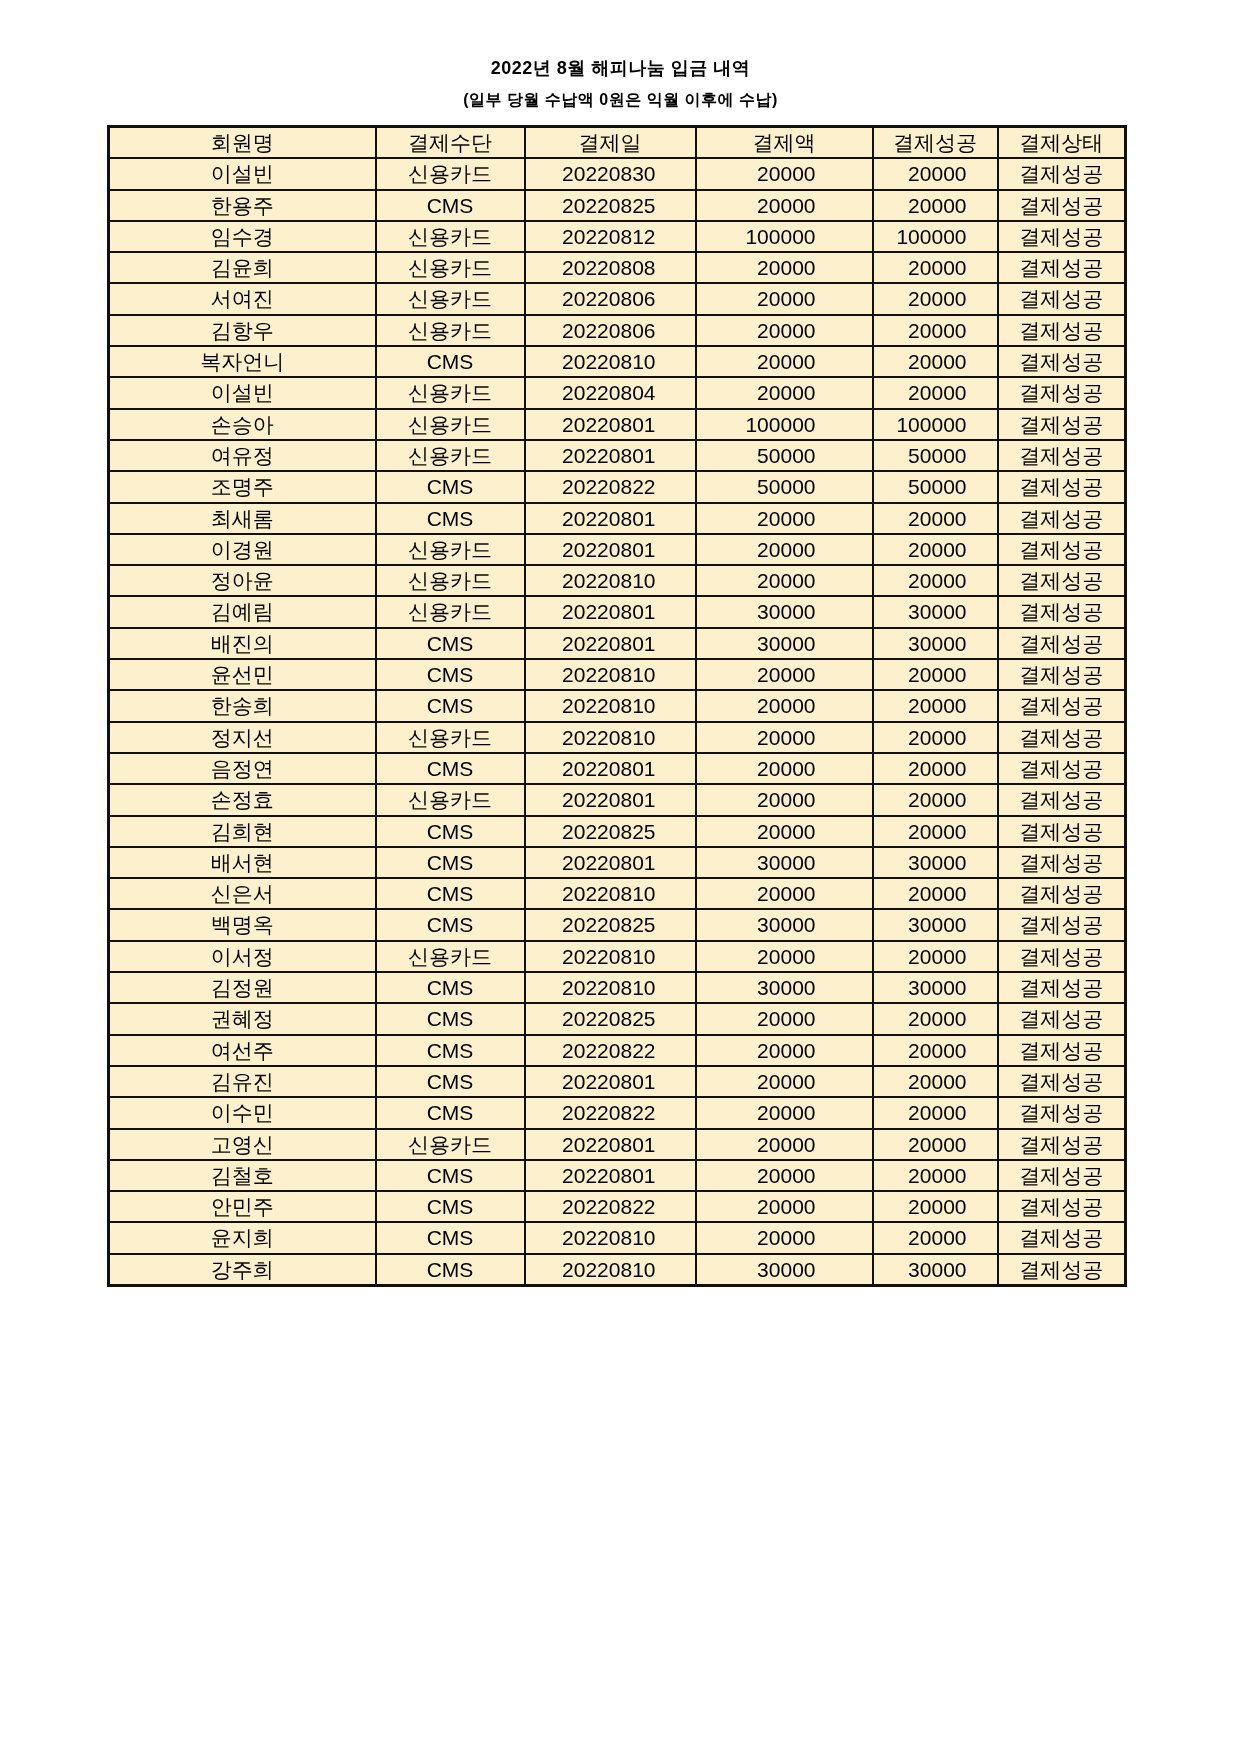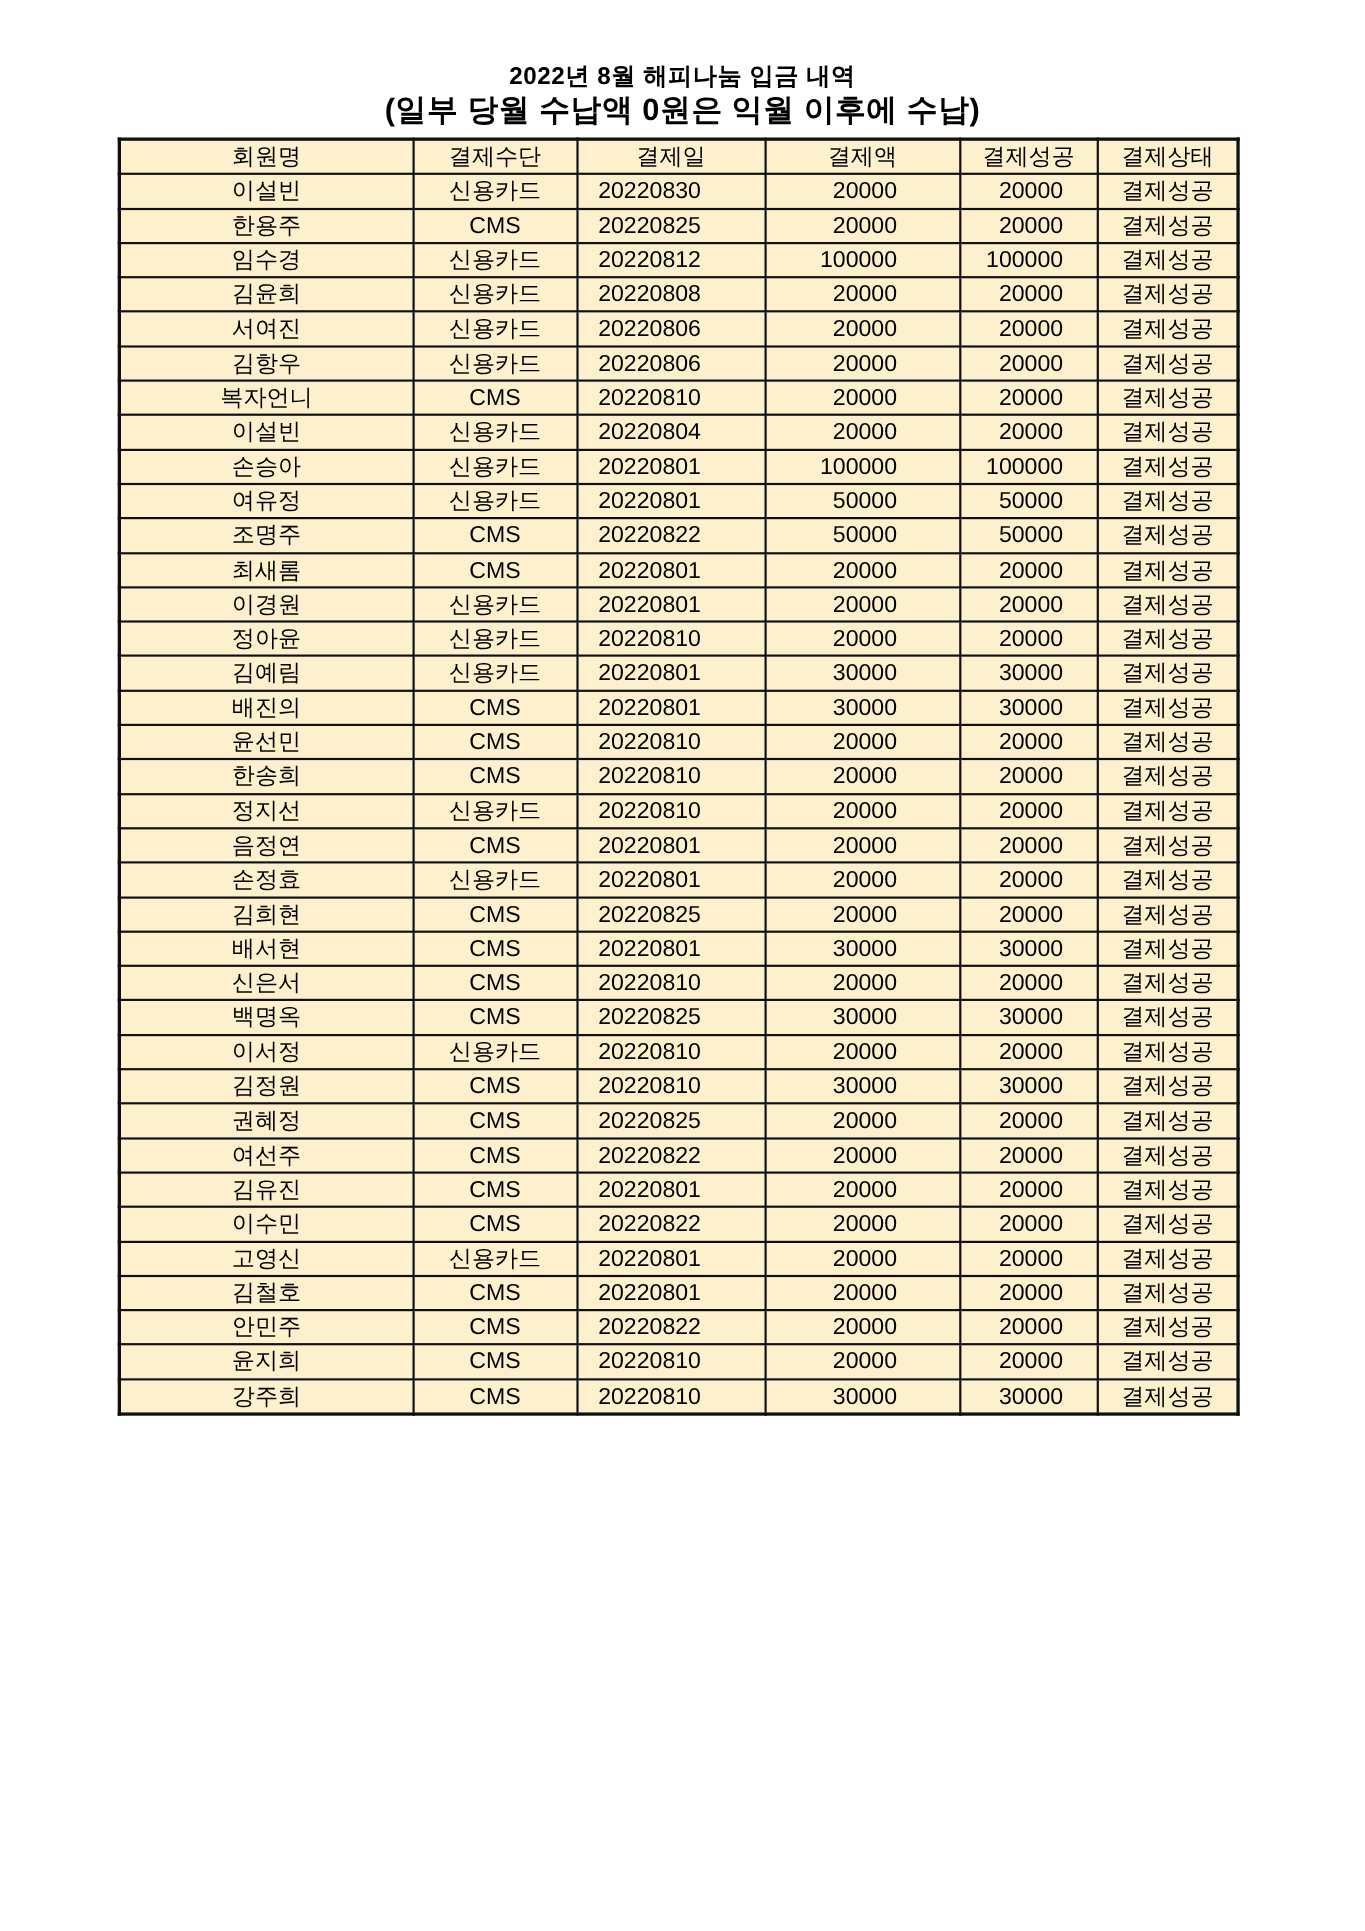--- a/index.html
+++ b/index.html
@@ -12,28 +12,28 @@
   }
   .page {
     position: relative;
     width: 1241px;
     height: 1755px;
     overflow: hidden;
   }
   .doc-title {
     padding-top: 52px;
     text-align: center;
-    font-size: 22px;
+    font-size: 18px;
     font-weight: 700;
     line-height: 33px;
     letter-spacing: 0.5px;
   }
   .doc-subtitle {
     text-align: center;
-    font-size: 28px;
+    font-size: 16px;
     font-weight: 700;
     line-height: 30px;
     letter-spacing: 0.5px;
   }
   table.payment-table {
     position: absolute;
     left: 107px;
     top: 125px;
     width: 1017px;
     border-collapse: collapse;
@@ -53,21 +53,21 @@
     height: 29.3px;
     line-height: 29.3px;
     padding: 0;
     font-size: 21px;
     font-weight: 400;
     text-align: center;
     vertical-align: middle;
     white-space: nowrap;
     overflow: hidden;
   }
-  .payment-table td.num-date    { text-align: center; padding-right: 39px; margin-left: 48px; }
+  .payment-table td.num-date    { text-align: right; padding-right: 39px; margin-left: 48px; }
   .payment-table td.num-amount  { text-align: right; padding-right: 56px; }
   .payment-table td.num-received{ text-align: right; padding-right: 30px; }
 </style>
 </head>
 <body>
 
 <div class="page">
   <div class="doc-title">2022년 8월 해피나눔 입금 내역</div>
   <div class="doc-subtitle">(일부 당월 수납액 0원은 익월 이후에 수납)</div>
 

